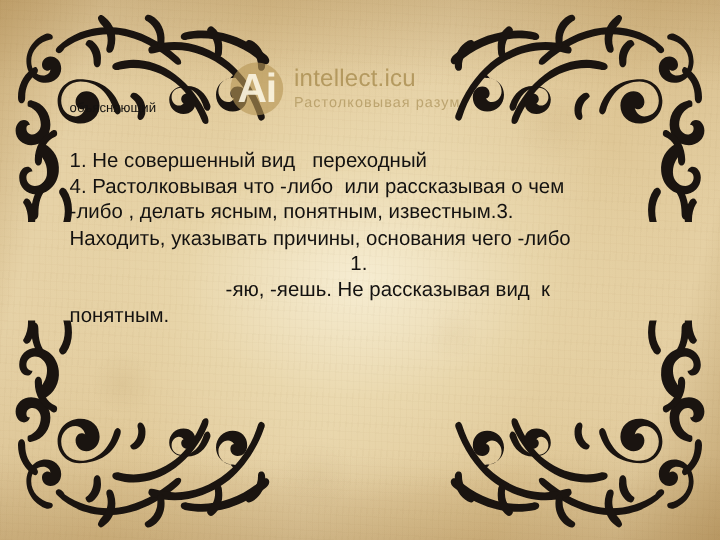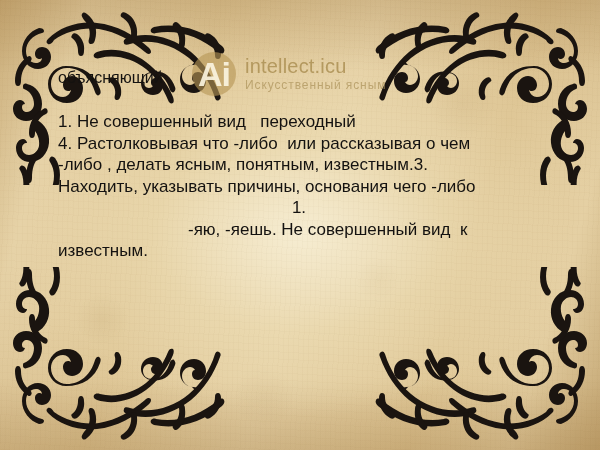--- a/index.html
+++ b/index.html
@@ -82,23 +82,23 @@
 
   
   #content {
     position: absolute;
     left: 58px;
     top: 64px;
     width: 500px;
     color: #141210;
   }
   .headword {
-    font-size: 16px;
+    font-size: 11px;
     line-height: 20px;
-    margin: 4px 0 23px 0;
+    margin: 16px 0 23px 0;
     white-space: pre;
   }
   .para {
     font-size: 17px;
     line-height: 21.5px;
     margin: 0;
     white-space: pre-wrap;
   }
   .centerline {
     font-size: 17px;
@@ -225,28 +225,28 @@
         <path d="M104 72c4 3 6 8 5 13-1 3 0 5 2 5s3-2 4-5c1-7-1-13-7-17-2-1-4-1-5 1s0 2 1 3z"></path>
         <path d="M66 28c4 3 6 8 6 13 0 3 1 5 3 5s3-2 3-5c1-7-2-13-7-17-2-1-4-1-5 1s-1 2 0 3z"></path>
       </g>
     </svg>
   </div>
 
   <div id="watermark">
     <div id="wm-logo">Ai</div>
     <div id="wm-text">
       <span id="wm-title">intellect.icu</span>
-      <span id="wm-sub">Искусственный  ясным</span>
+      <span id="wm-sub">Растолковывая  разум</span>
     </div>
   </div>
 
   <div id="content">
     <p class="headword">объясняющий</p>
     <p class="para">1. Не совершенный вид   переходный
 4. Растолковывая что -либо  или рассказывая о чем
 -либо , делать ясным, понятным, известным.3.
 Находить, указывать причины, основания чего -либо</p>
     <p class="centerline">1.</p>
-    <p class="para"><span class="indent"></span><span>-яю, -яешь. Не совершенный вид  к</span></p>
-    <p class="para">известным.</p>
+    <p class="para"><span class="indent"></span><span>-яю, -яешь. Не рассказывая вид  к</span></p>
+    <p class="para">понятным.</p>
   </div>
 
 </div>
 
 </body></html>

